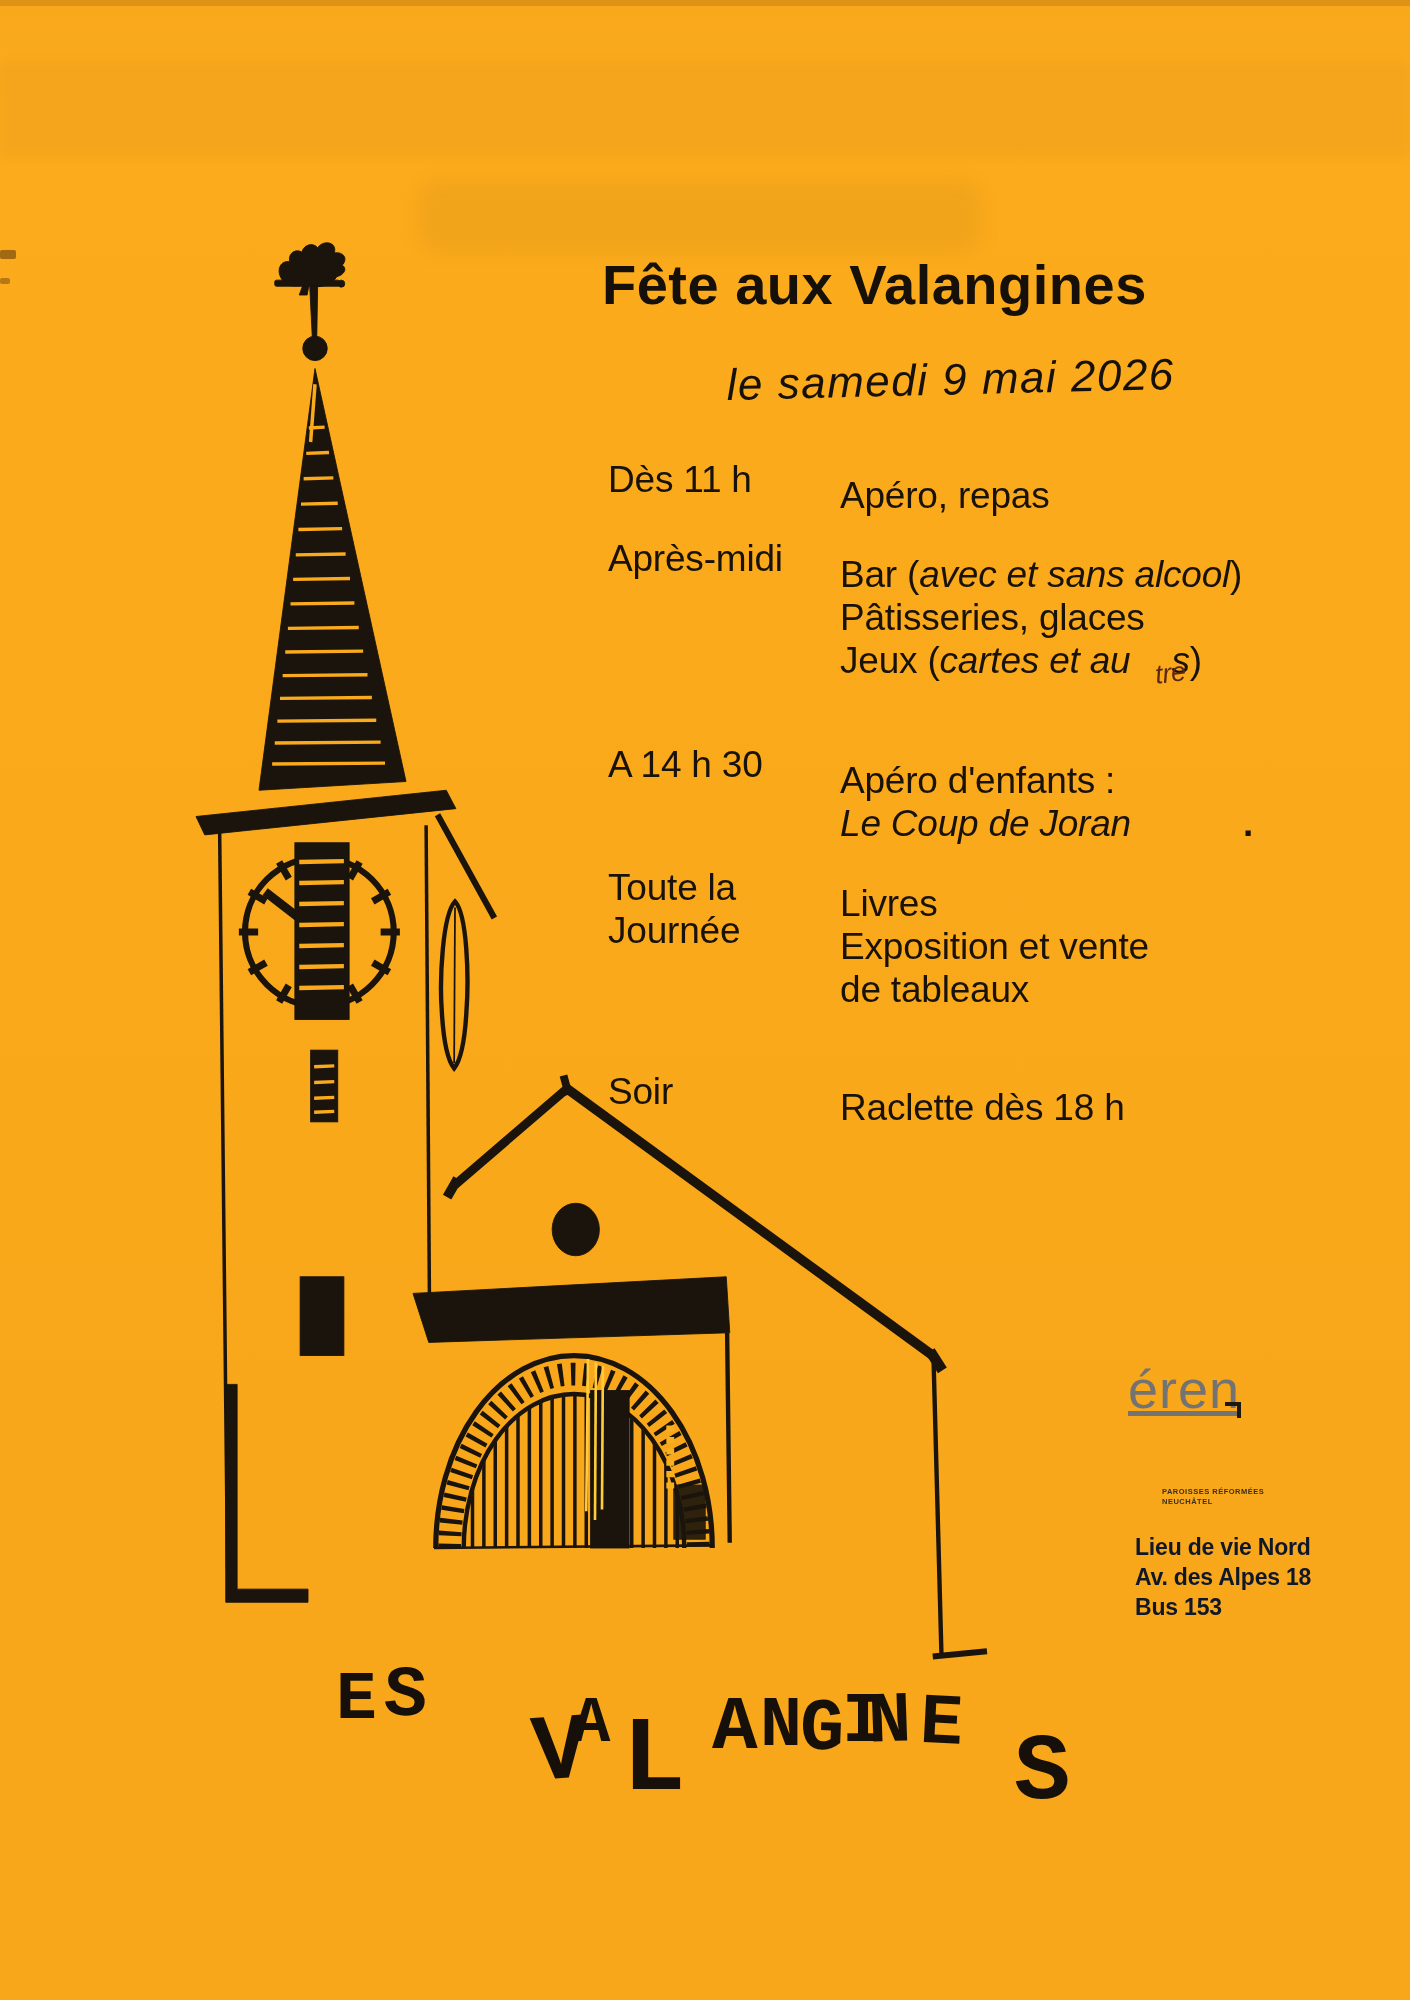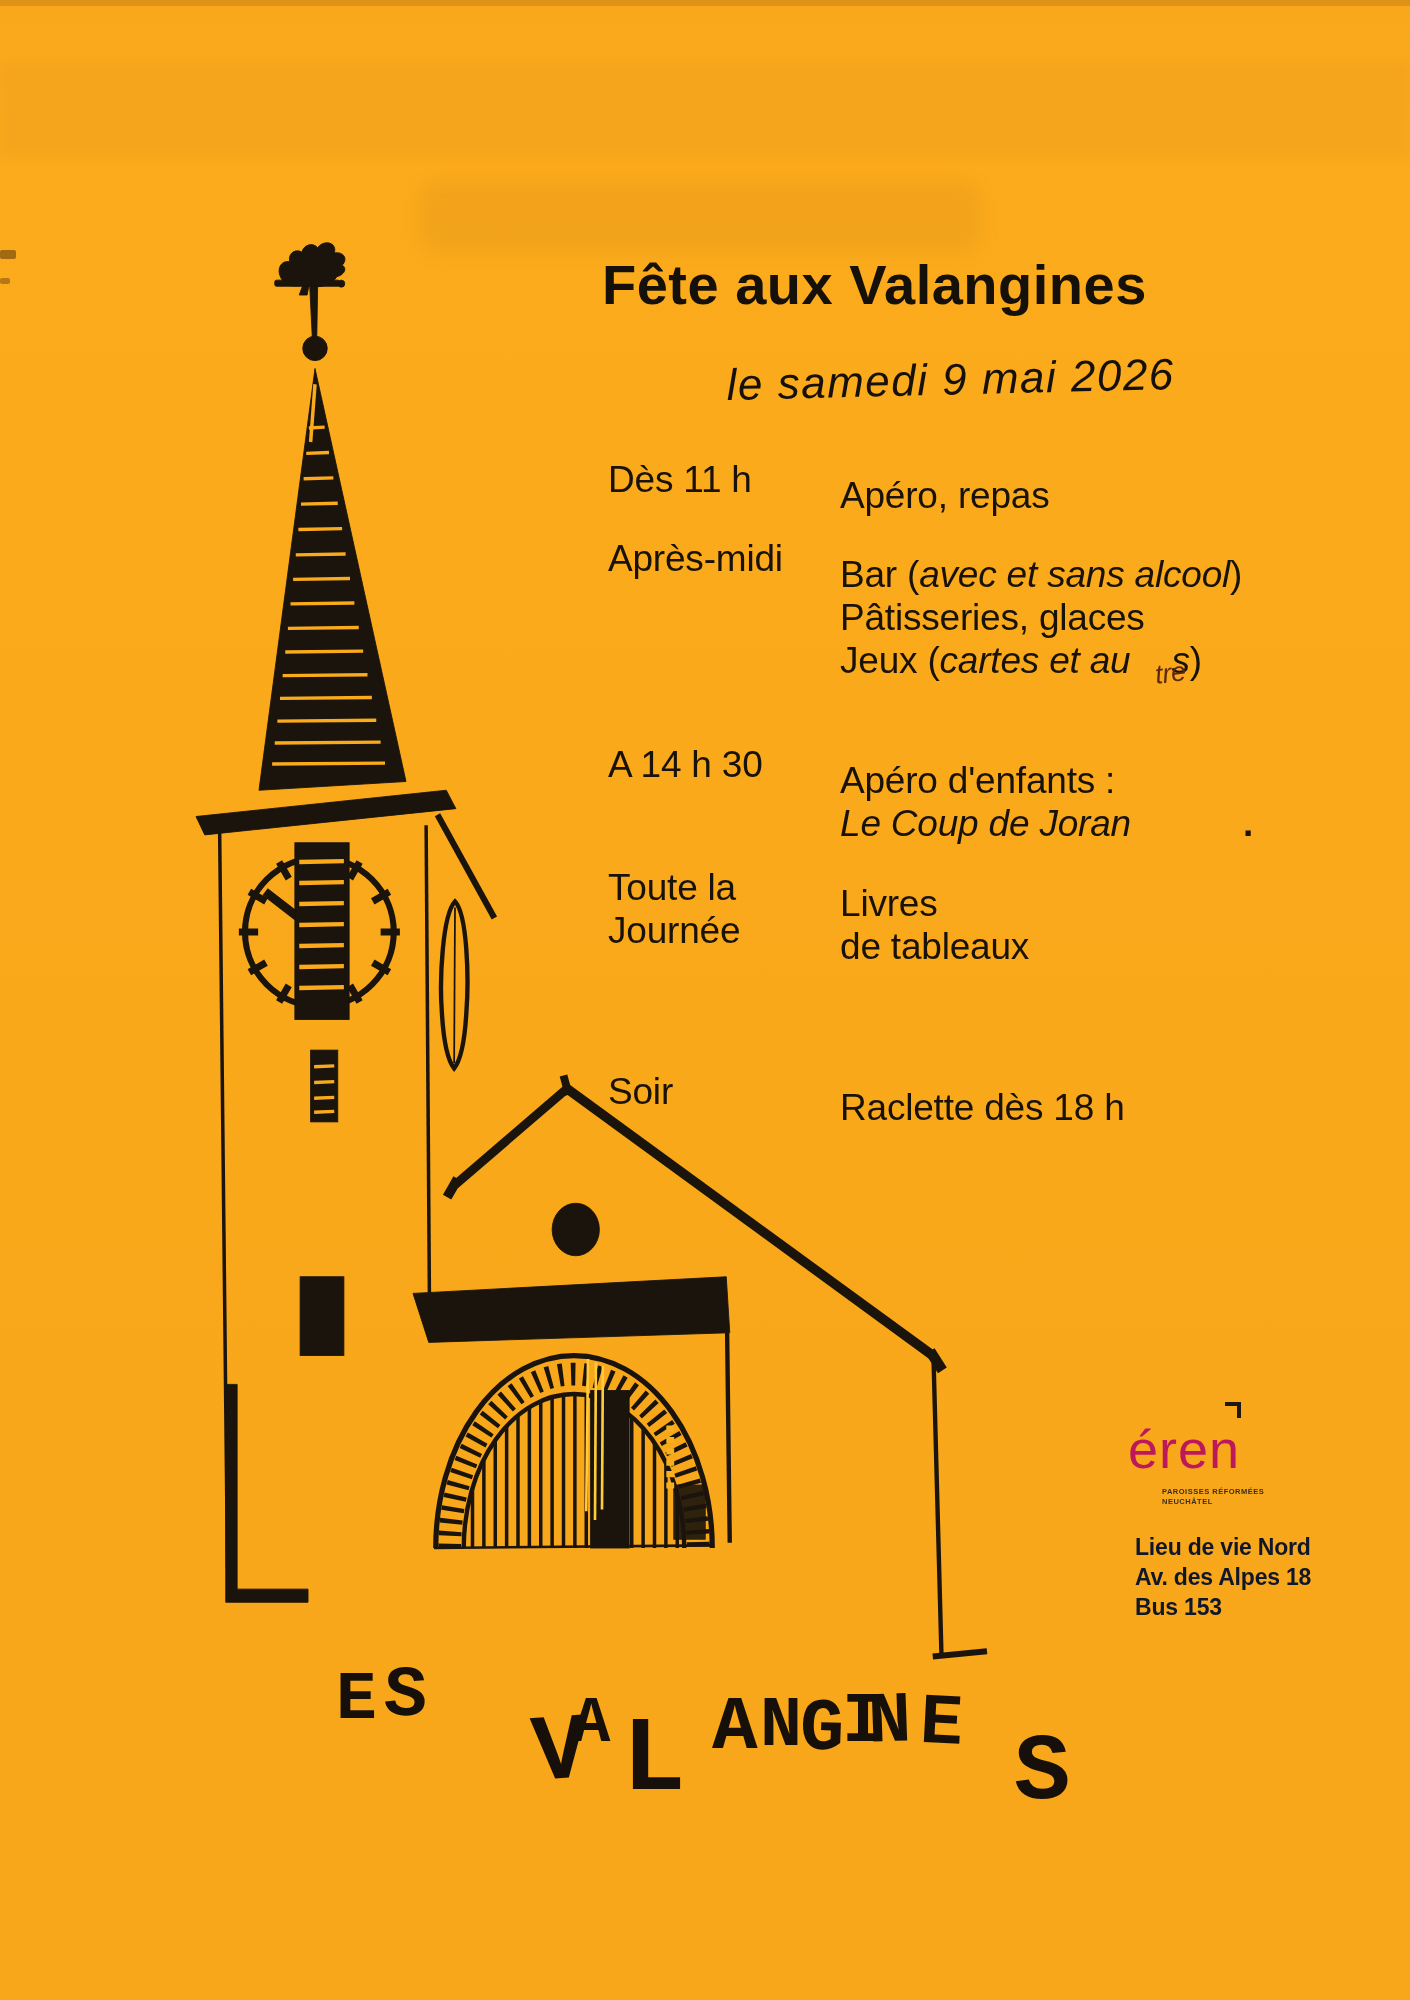--- a/index.html
+++ b/index.html
@@ -19,21 +19,21 @@
   .title{left:602px;top:252px;font-size:56px;font-weight:700;letter-spacing:.5px;color:#15100a;}
   .dateline{left:726px;top:360px;font-size:44px;font-style:italic;letter-spacing:1.5px;transform:rotate(-1.4deg);transform-origin:left top;color:#17110b;}
   
   .srow{position:absolute;left:608px;width:700px;font-size:37px;line-height:43px;letter-spacing:-.2px;color:#181209;}
   .srow .lbl{position:absolute;left:0;top:0;width:225px;}
   .srow .cnt{position:absolute;left:232px;top:16px;width:470px;}
   .em{font-style:italic;}
   .artifact-tre{display:inline-block;font-style:italic;color:#5e2713;font-size:27px;position:relative;top:9px;margin-left:24px;margin-right:-14px;transform:rotate(-7deg);}
   .joran-dot{display:inline-block;margin-left:112px;font-weight:700;}
   
-  .eren-logo{left:1128px;top:1418px;font-size:54px;letter-spacing:1px;color:#be185d;font-weight:400;}
+  .eren-logo{left:1128px;top:1358px;font-size:54px;letter-spacing:1px;color:#737373;font-weight:400;text-decoration:underline;}
   .eren-corner{left:1225px;top:1402px;width:12px;height:12px;border-top:4px solid #1d1812;border-right:4px solid #1d1812;}
   .eren-tagline{left:1162px;top:1487px;font-size:7.5px;font-weight:700;letter-spacing:.5px;line-height:9.5px;color:#3a2f1c;}
   .address{left:1135px;top:1532px;font-size:23px;font-weight:700;letter-spacing:-.2px;line-height:30px;color:#0f172a;}
   
   .hl{position:absolute;font-family:"Liberation Mono",monospace;font-weight:700;color:#17100a;line-height:1;}
 </style>
 </head>
 <body>
 
 <div class="abs scan-top-edge"></div>
@@ -208,20 +208,21 @@
   </div>
 </div>
 
 <div class="srow" style="top:866px;">
   <div class="lbl">
     <div>Toute la</div>
     <div>Journée</div>
   </div>
   <div class="cnt">
     <div><span>Livres</span></div>
+    <div><span>Exposition et vente</span></div>
     <div><span>de tableaux</span></div>
   </div>
 </div>
 
 <div class="srow" style="top:1070px;">
   <div class="lbl">
     <div>Soir</div>
   </div>
   <div class="cnt">
     <div><span>Raclette dès 18 h</span></div>

